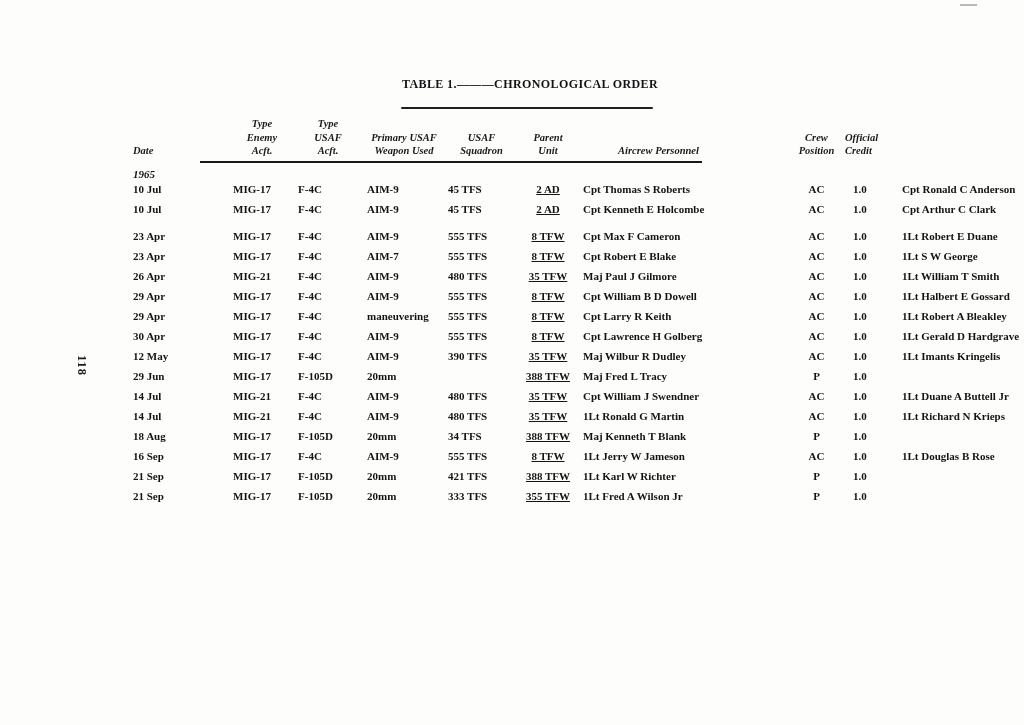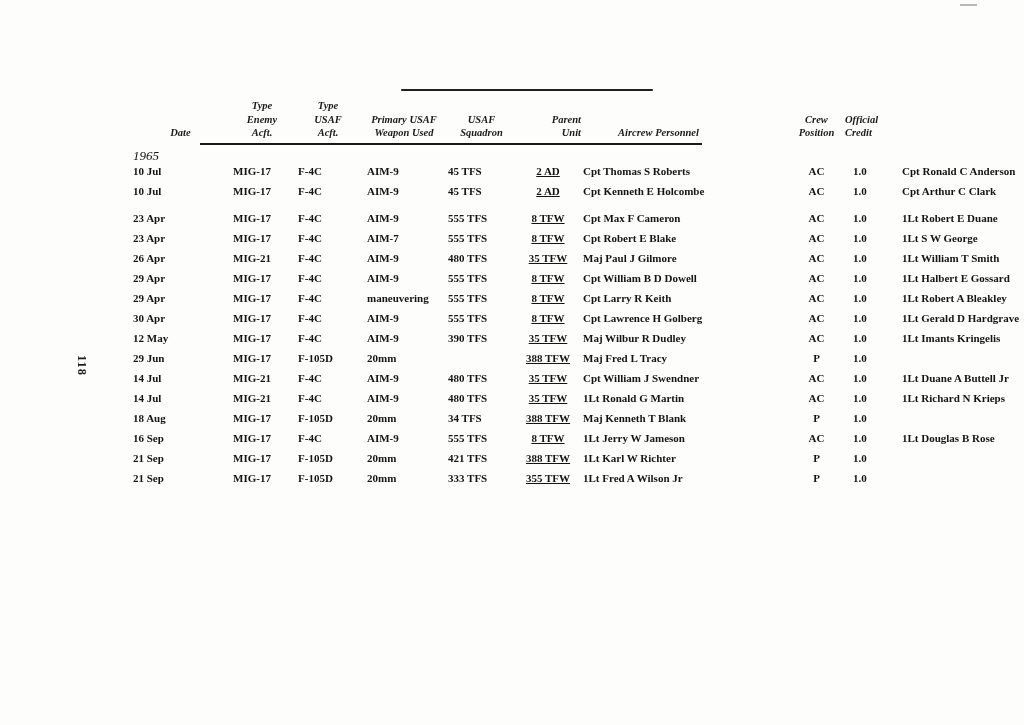--- a/index.html
+++ b/index.html
@@ -25,35 +25,35 @@
   .title-rule{
     margin:15px 0 0 268px;width:252px;height:2px;background:#1f1f1f;border-radius:1px;
   }
   
   .thead{
     display:flex;align-items:flex-end;margin-top:8px;
     font-style:italic;font-weight:bold;font-size:10.5px;line-height:13.5px;color:#1a1a1a;
   }
   .th{flex:0 0 auto;}
   .th div{white-space:nowrap;}
-  .th-date{width:95px;text-align:center;}
+  .th-date{width:95px;text-align:left;}
   .th-enemy{width:68px;text-align:center;}
   .th-usaf{width:64px;text-align:center;}
   .th-weapon{width:88px;text-align:center;}
   .th-sqdn{width:67px;text-align:center;}
-  .th-parent{width:66px;text-align:right;}
+  .th-parent{width:66px;text-align:center;}
   .th-aircrew{width:207px;text-align:center;padding-right:52px;box-sizing:border-box;margin-top:9px;}
   .th-pos{width:57px;text-align:center;}
   .th-credit{width:55px;text-align:left;}
   .head-rule{
     margin:3px 0 0 67px;width:502px;height:2px;background:#191919;
   }
   
   .tbody{margin-top:4px;font-weight:bold;font-size:11px;line-height:14px;color:#141414;}
-  .year{font-style:italic;font-weight:normal;font-size:13px;margin:2px 0 1px 0;}
+  .year{font-style:italic;font-weight:bold;font-size:11px;margin:2px 0 1px 0;}
   .section + .section{margin-top:13px;}
   .row{display:flex;margin-bottom:6px;}
   .c{flex:0 0 auto;white-space:nowrap;}
   .c-date{width:95px;}
   .c-enemy{width:68px;padding-left:5px;box-sizing:border-box;}
   .c-usaf{width:64px;padding-left:2px;box-sizing:border-box;}
   .c-weapon{width:88px;padding-left:7px;box-sizing:border-box;}
   .c-sqdn{width:67px;}
   .c-parent{width:66px;text-align:center;text-decoration:underline;}
   .c-crew{width:319px;display:flex;flex-direction:row;}
@@ -62,20 +62,23 @@
   .cpos{flex:0 0 57px;text-align:center;}
   .ccredit{flex:0 0 55px;padding-left:8px;box-sizing:border-box;}
 </style>
 </head>
 <body>
 
 <div class="corner-mark"></div>
 <div class="page-num">118</div>
 
 <div class="doc">
+  <div class="title-wrap">
+    <span class="title">TABLE 1.———CHRONOLOGICAL ORDER</span>
+  </div>
   <div class="title-rule"></div>
 
   <div class="thead">
     <div class="th th-date">
       <div>Date</div>
     </div>
     <div class="th th-enemy">
       <div>Type</div>
       <div>Enemy</div>
       <div>Acft.</div>

